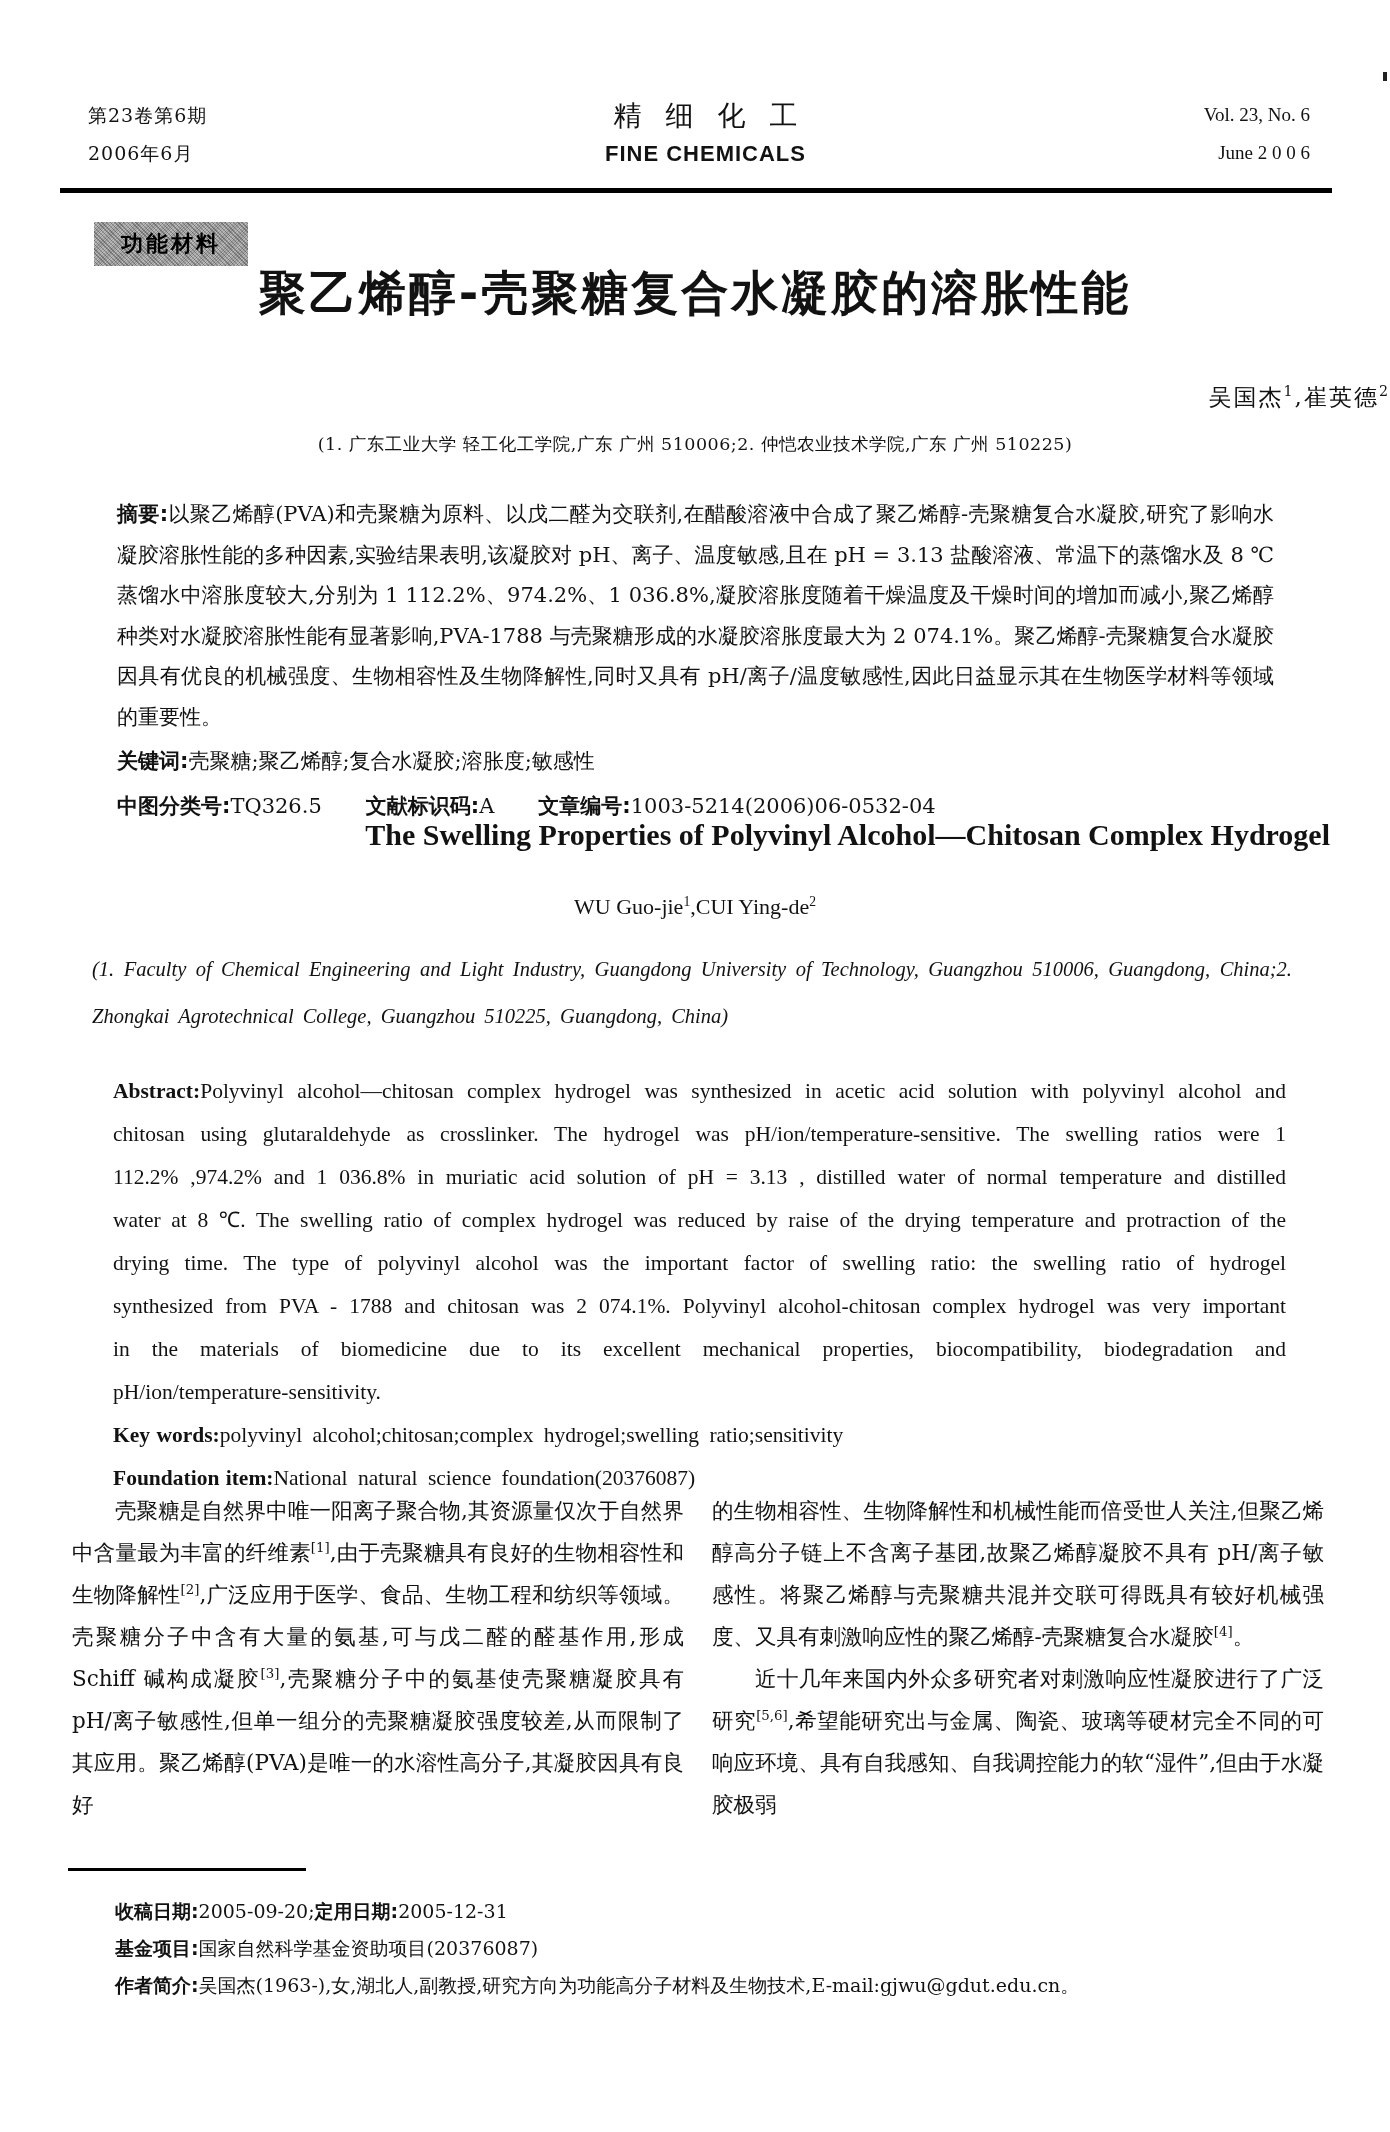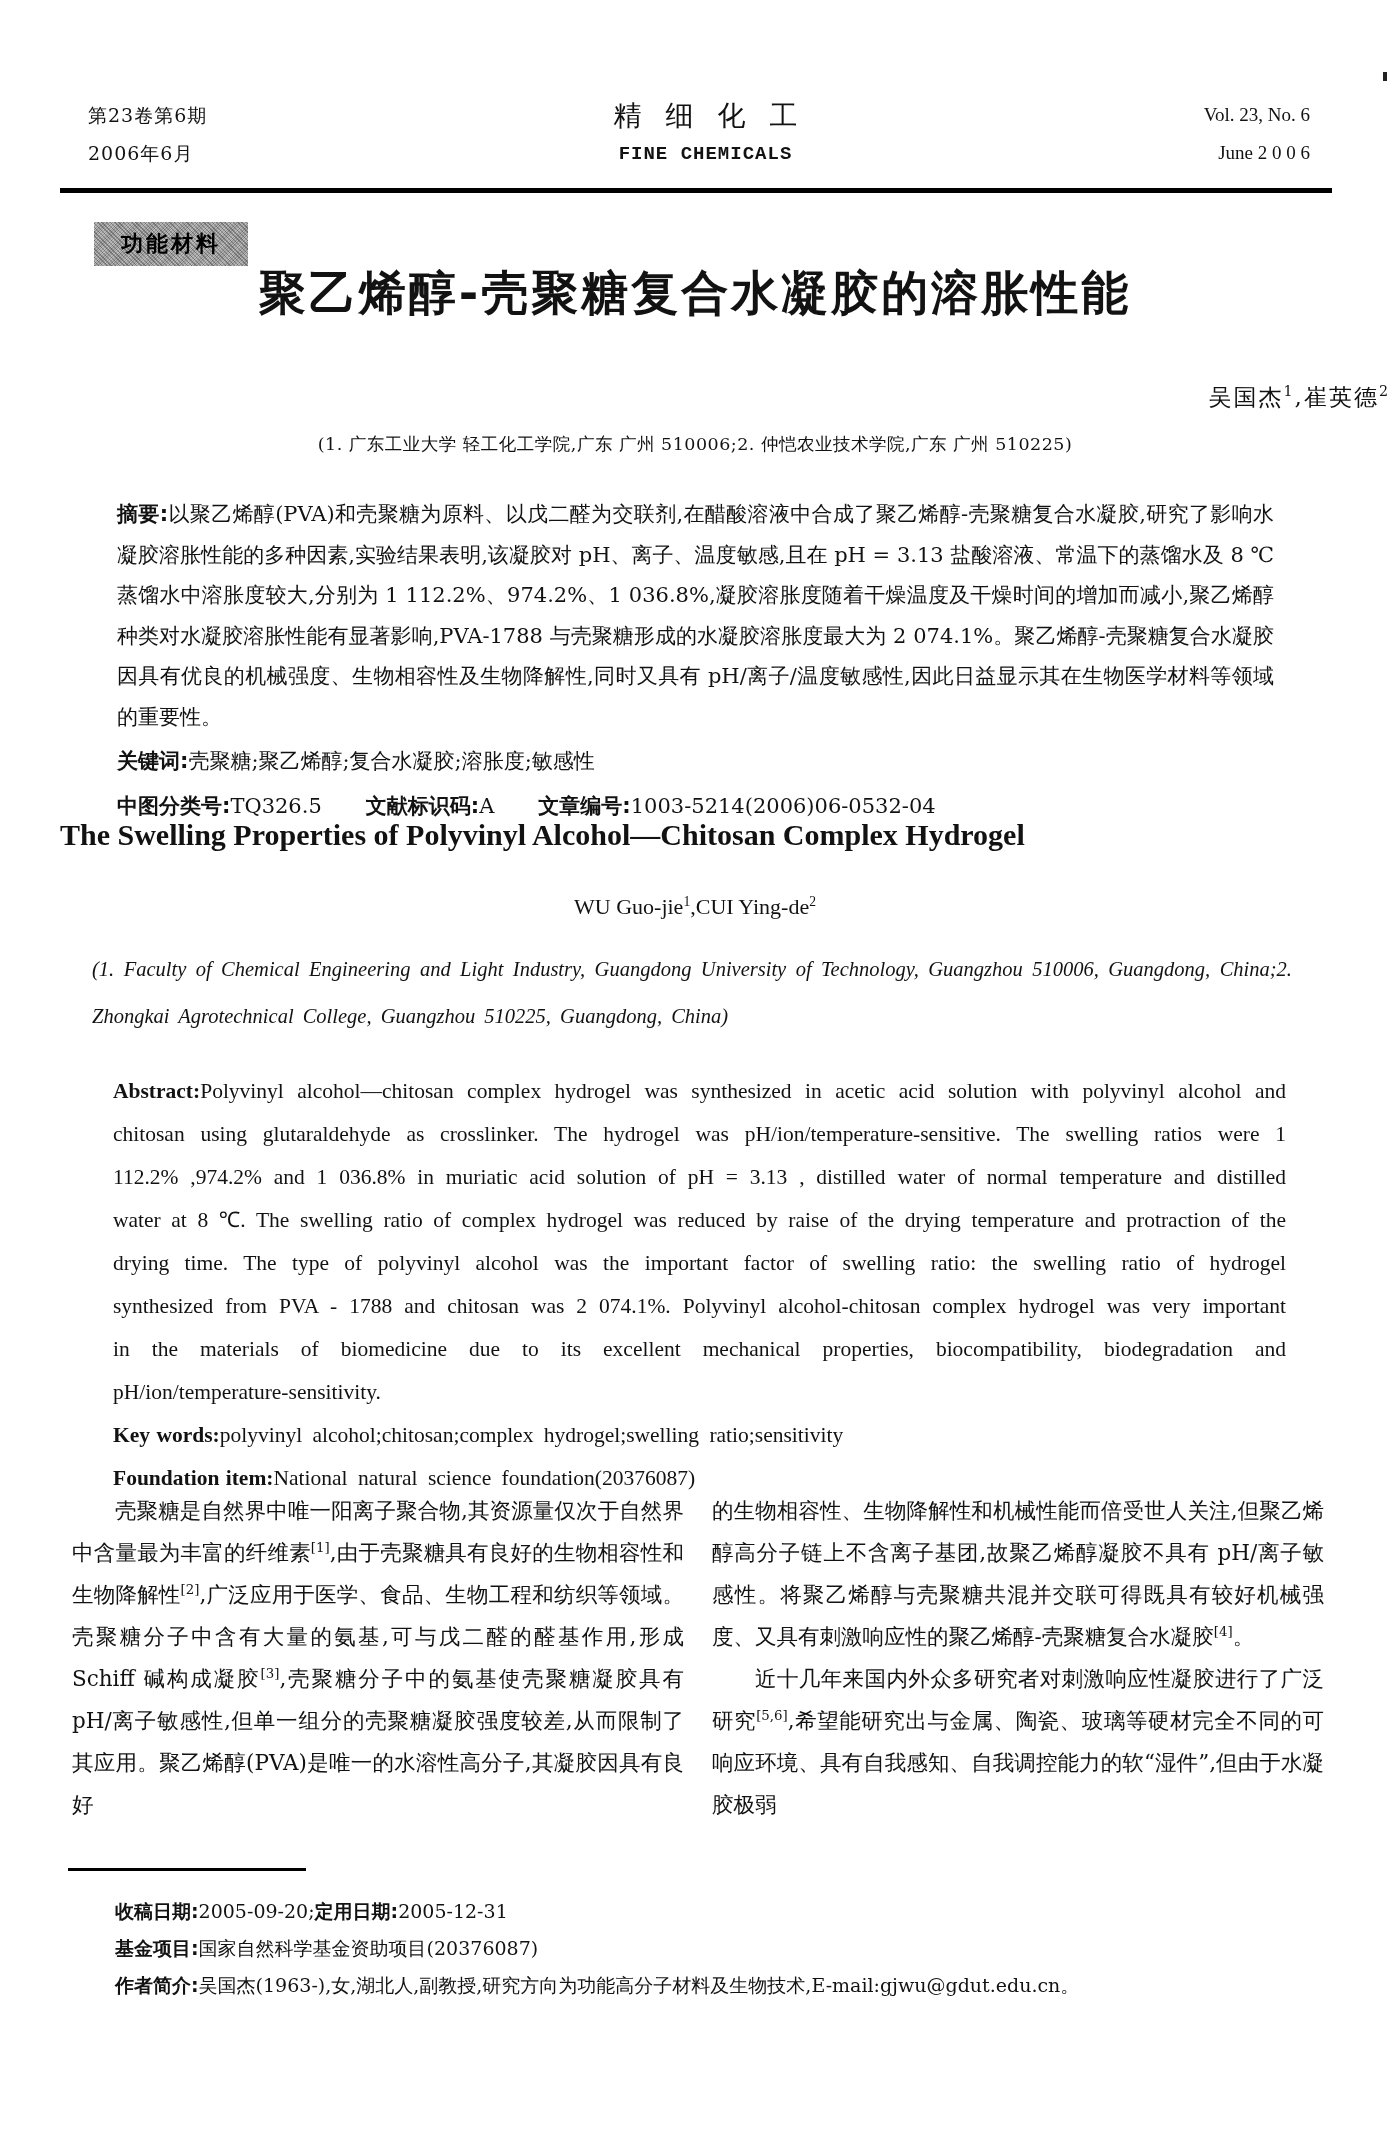--- a/index.html
+++ b/index.html
@@ -13,21 +13,21 @@
     overflow:hidden;
   }
   
   .jheader{
     position:absolute;top:96px;left:88px;right:80px;
     display:flex;justify-content:space-between;align-items:flex-start;
   }
   .jh-left div{font-size:19px;line-height:38px;letter-spacing:1px;}
   .jh-center{text-align:center;}
   .jh-center .cn{font-size:28px;letter-spacing:24px;line-height:40px;padding-left:24px;}
-  .jh-center .en{font-size:19px;font-weight:bold;letter-spacing:1px;line-height:36px;font-family:Liberation Mono, monospace;}
+  .jh-center .en{font-size:22px;font-weight:bold;letter-spacing:1px;line-height:36px;font-family:Liberation Sans, sans-serif;}
   .jh-right{text-align:right;}
   .jh-right div{font-size:19px;line-height:38px;font-family:"Liberation Serif",serif;}
   .rule{
     position:absolute;left:60px;right:58px;top:188px;height:5px;background:#000;
   }
   
   .badge{
     position:absolute;left:94px;top:222px;
     padding:7px 27px;
     font-family:"DejaVu Sans",sans-serif;font-weight:bold;font-size:22px;letter-spacing:3px;
@@ -56,21 +56,21 @@
   
   .abs-cn{
     position:absolute;top:490px;left:113px;width:1165px;
     font-size:21px;line-height:40.5px;text-align:justify;
   }
   .abs-cn p{margin:4px;}
   .lab{font-family:"DejaVu Sans",sans-serif;font-weight:bold;}
   .clc-line .grp{margin-right:44px;}
   
   .en-block{position:absolute;top:818px;left:0;right:0;font-family:"Liberation Serif",serif;}
-  .title-en{text-align:left;font-weight:bold;font-size:30px;margin:0 60px;}
+  .title-en{text-align:right;font-weight:bold;font-size:30px;margin:0 60px;}
   .authors-en{text-align:center;font-size:22px;margin-top:42px;}
   .affil-en{
     margin:26px 98px 0 92px;
     font-style:italic;font-size:20.5px;line-height:47px;text-align:justify;word-spacing:4px;
   }
   .abs-en{
     margin:30px 104px 0 113px;
     font-size:21.5px;line-height:43px;text-align:justify;word-spacing:5px;
   }
   .abs-en p{margin:0;}

